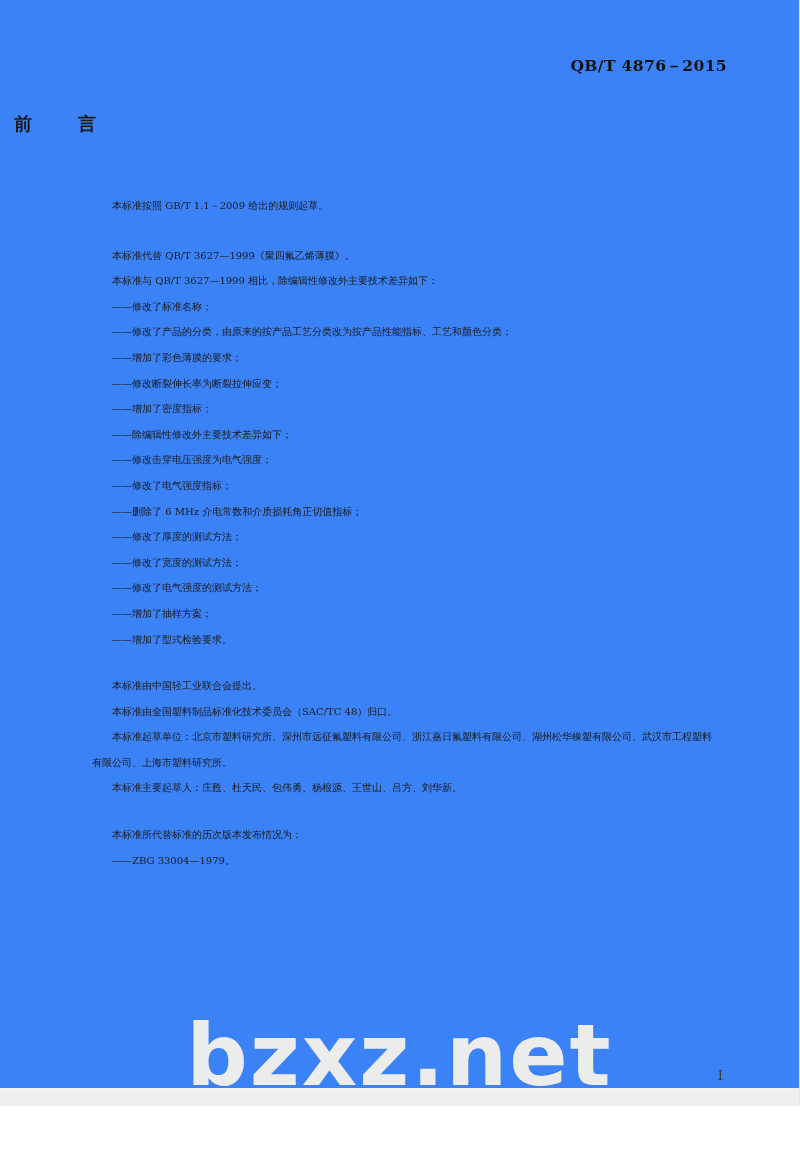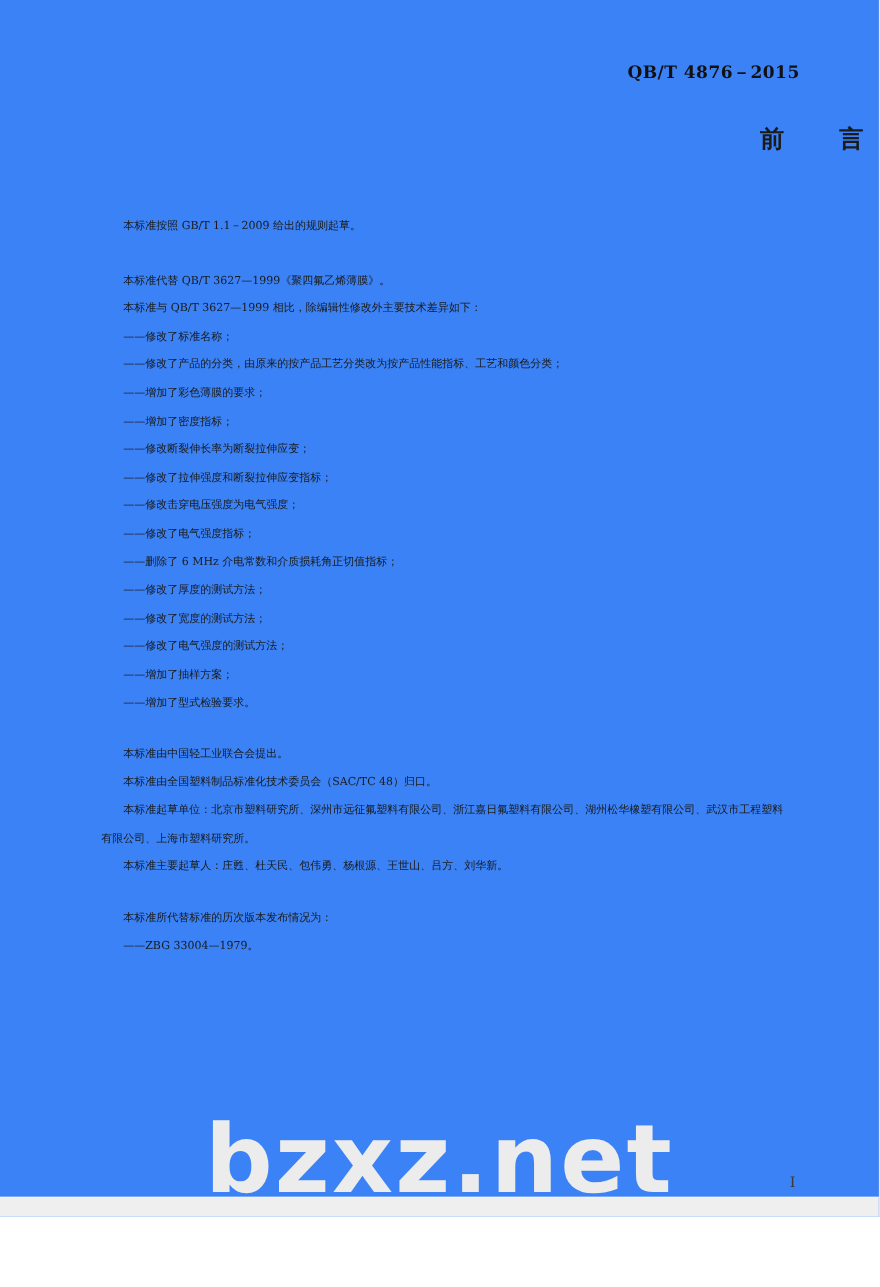--- a/index.html
+++ b/index.html
@@ -49,22 +49,22 @@
     color: #111;
     z-index: 2;
   }
 
   
   .doc-title {
     position: absolute;
     top: 112px;
     left: 0;
     right: 0;
-    text-align: right;
-    font-size: 22px;
+    text-align: left;
+    font-size: 18px;
     font-weight: bold;
     letter-spacing: 14px;
     text-indent: 14px;
     color: #1a1a1a;
     z-index: 2;
   }
 
   
   .body {
     position: absolute;
@@ -144,23 +144,23 @@
 
     <div class="gap-lg"></div>
 
     <p class="para">本标准代替 QB/T 3627—1999《聚四氟乙烯薄膜》。</p>
     <p class="para">本标准与 QB/T 3627—1999 相比，除编辑性修改外主要技术差异如下：</p>
 
     <div class="block">
       <p class="list-item">——修改了标准名称；</p>
       <p class="list-item">——修改了产品的分类，由原来的按产品工艺分类改为按产品性能指标、工艺和颜色分类；</p>
       <p class="list-item">——增加了彩色薄膜的要求；</p>
+      <p class="list-item">——修改断裂伸长率为断裂拉伸应变；</p>
       <p class="list-item">——增加了密度指标；</p>
-      <p class="list-item">——修改断裂伸长率为断裂拉伸应变；</p>
-      <p class="list-item">——修改了拉伸强度和断裂拉伸应变指标；</p>
+      <p class="list-item">——除编辑性修改外主要技术差异如下；</p>
       <p class="list-item">——修改击穿电压强度为电气强度；</p>
       <p class="list-item">——修改了电气强度指标；</p>
       <p class="list-item">——删除了 6 MHz 介电常数和介质损耗角正切值指标；</p>
       <p class="list-item">——修改了厚度的测试方法；</p>
       <p class="list-item">——修改了宽度的测试方法；</p>
       <p class="list-item">——修改了电气强度的测试方法；</p>
       <p class="list-item">——增加了抽样方案；</p>
       <p class="list-item">——增加了型式检验要求。</p>
     </div>
 

